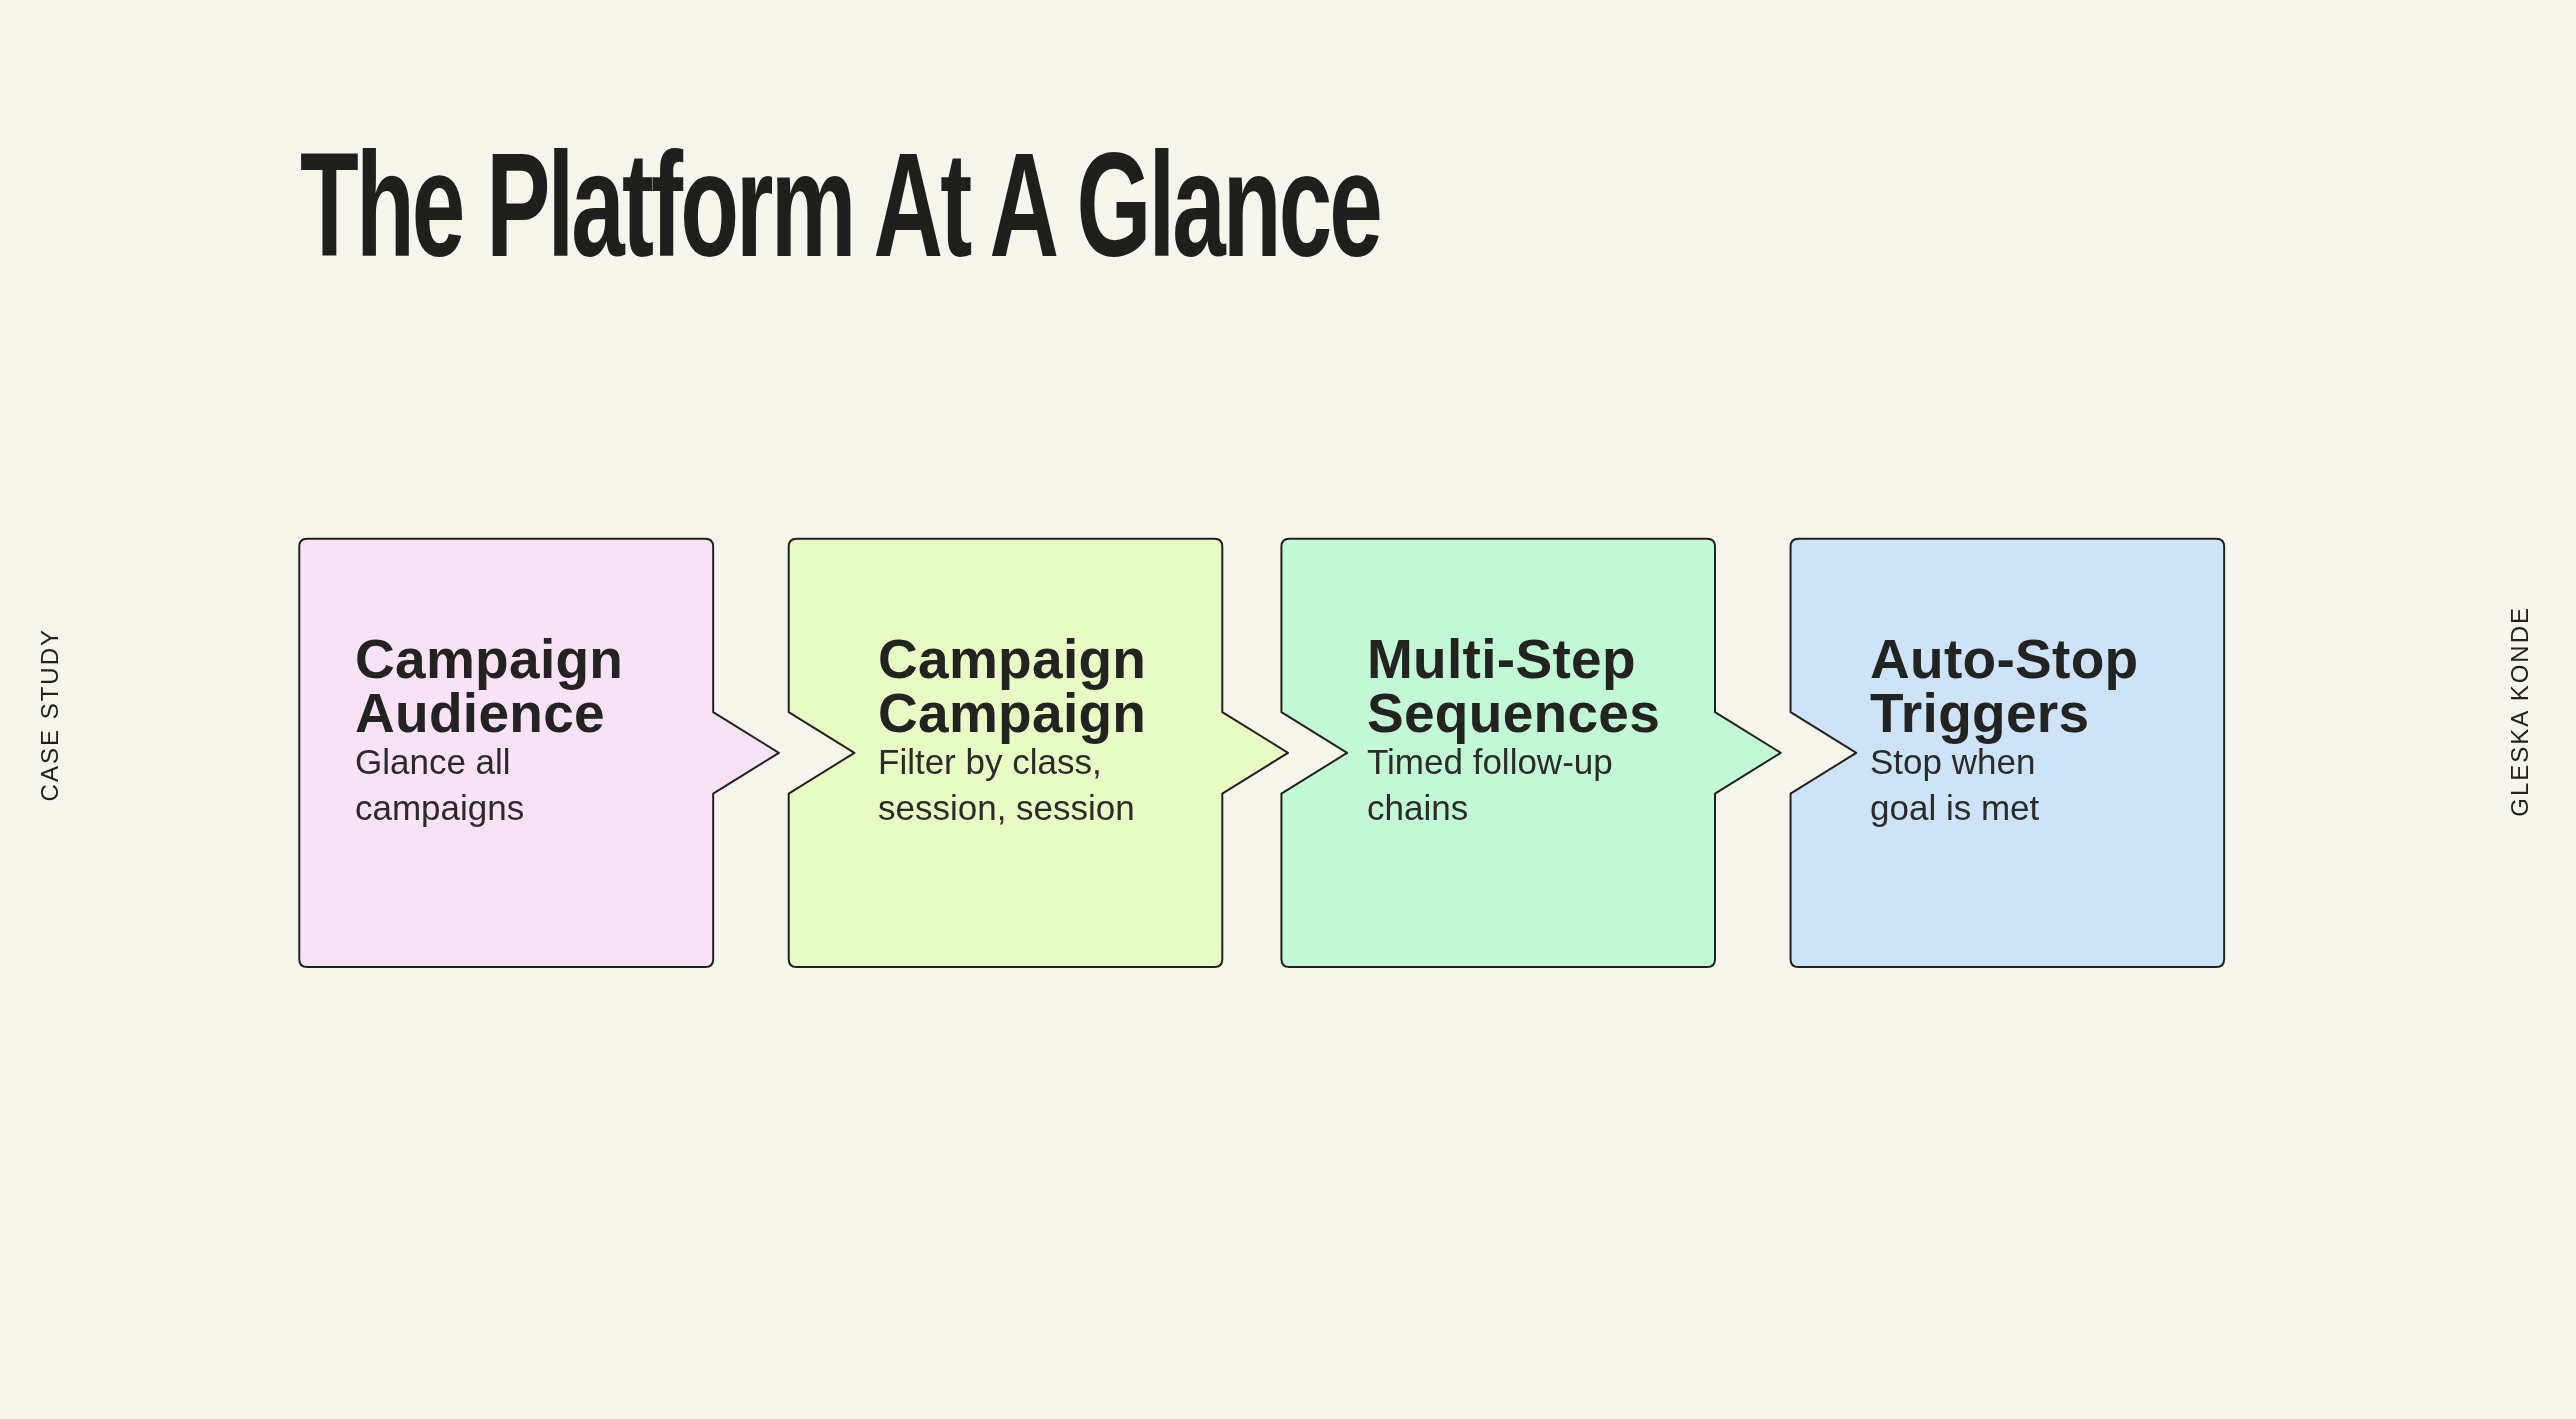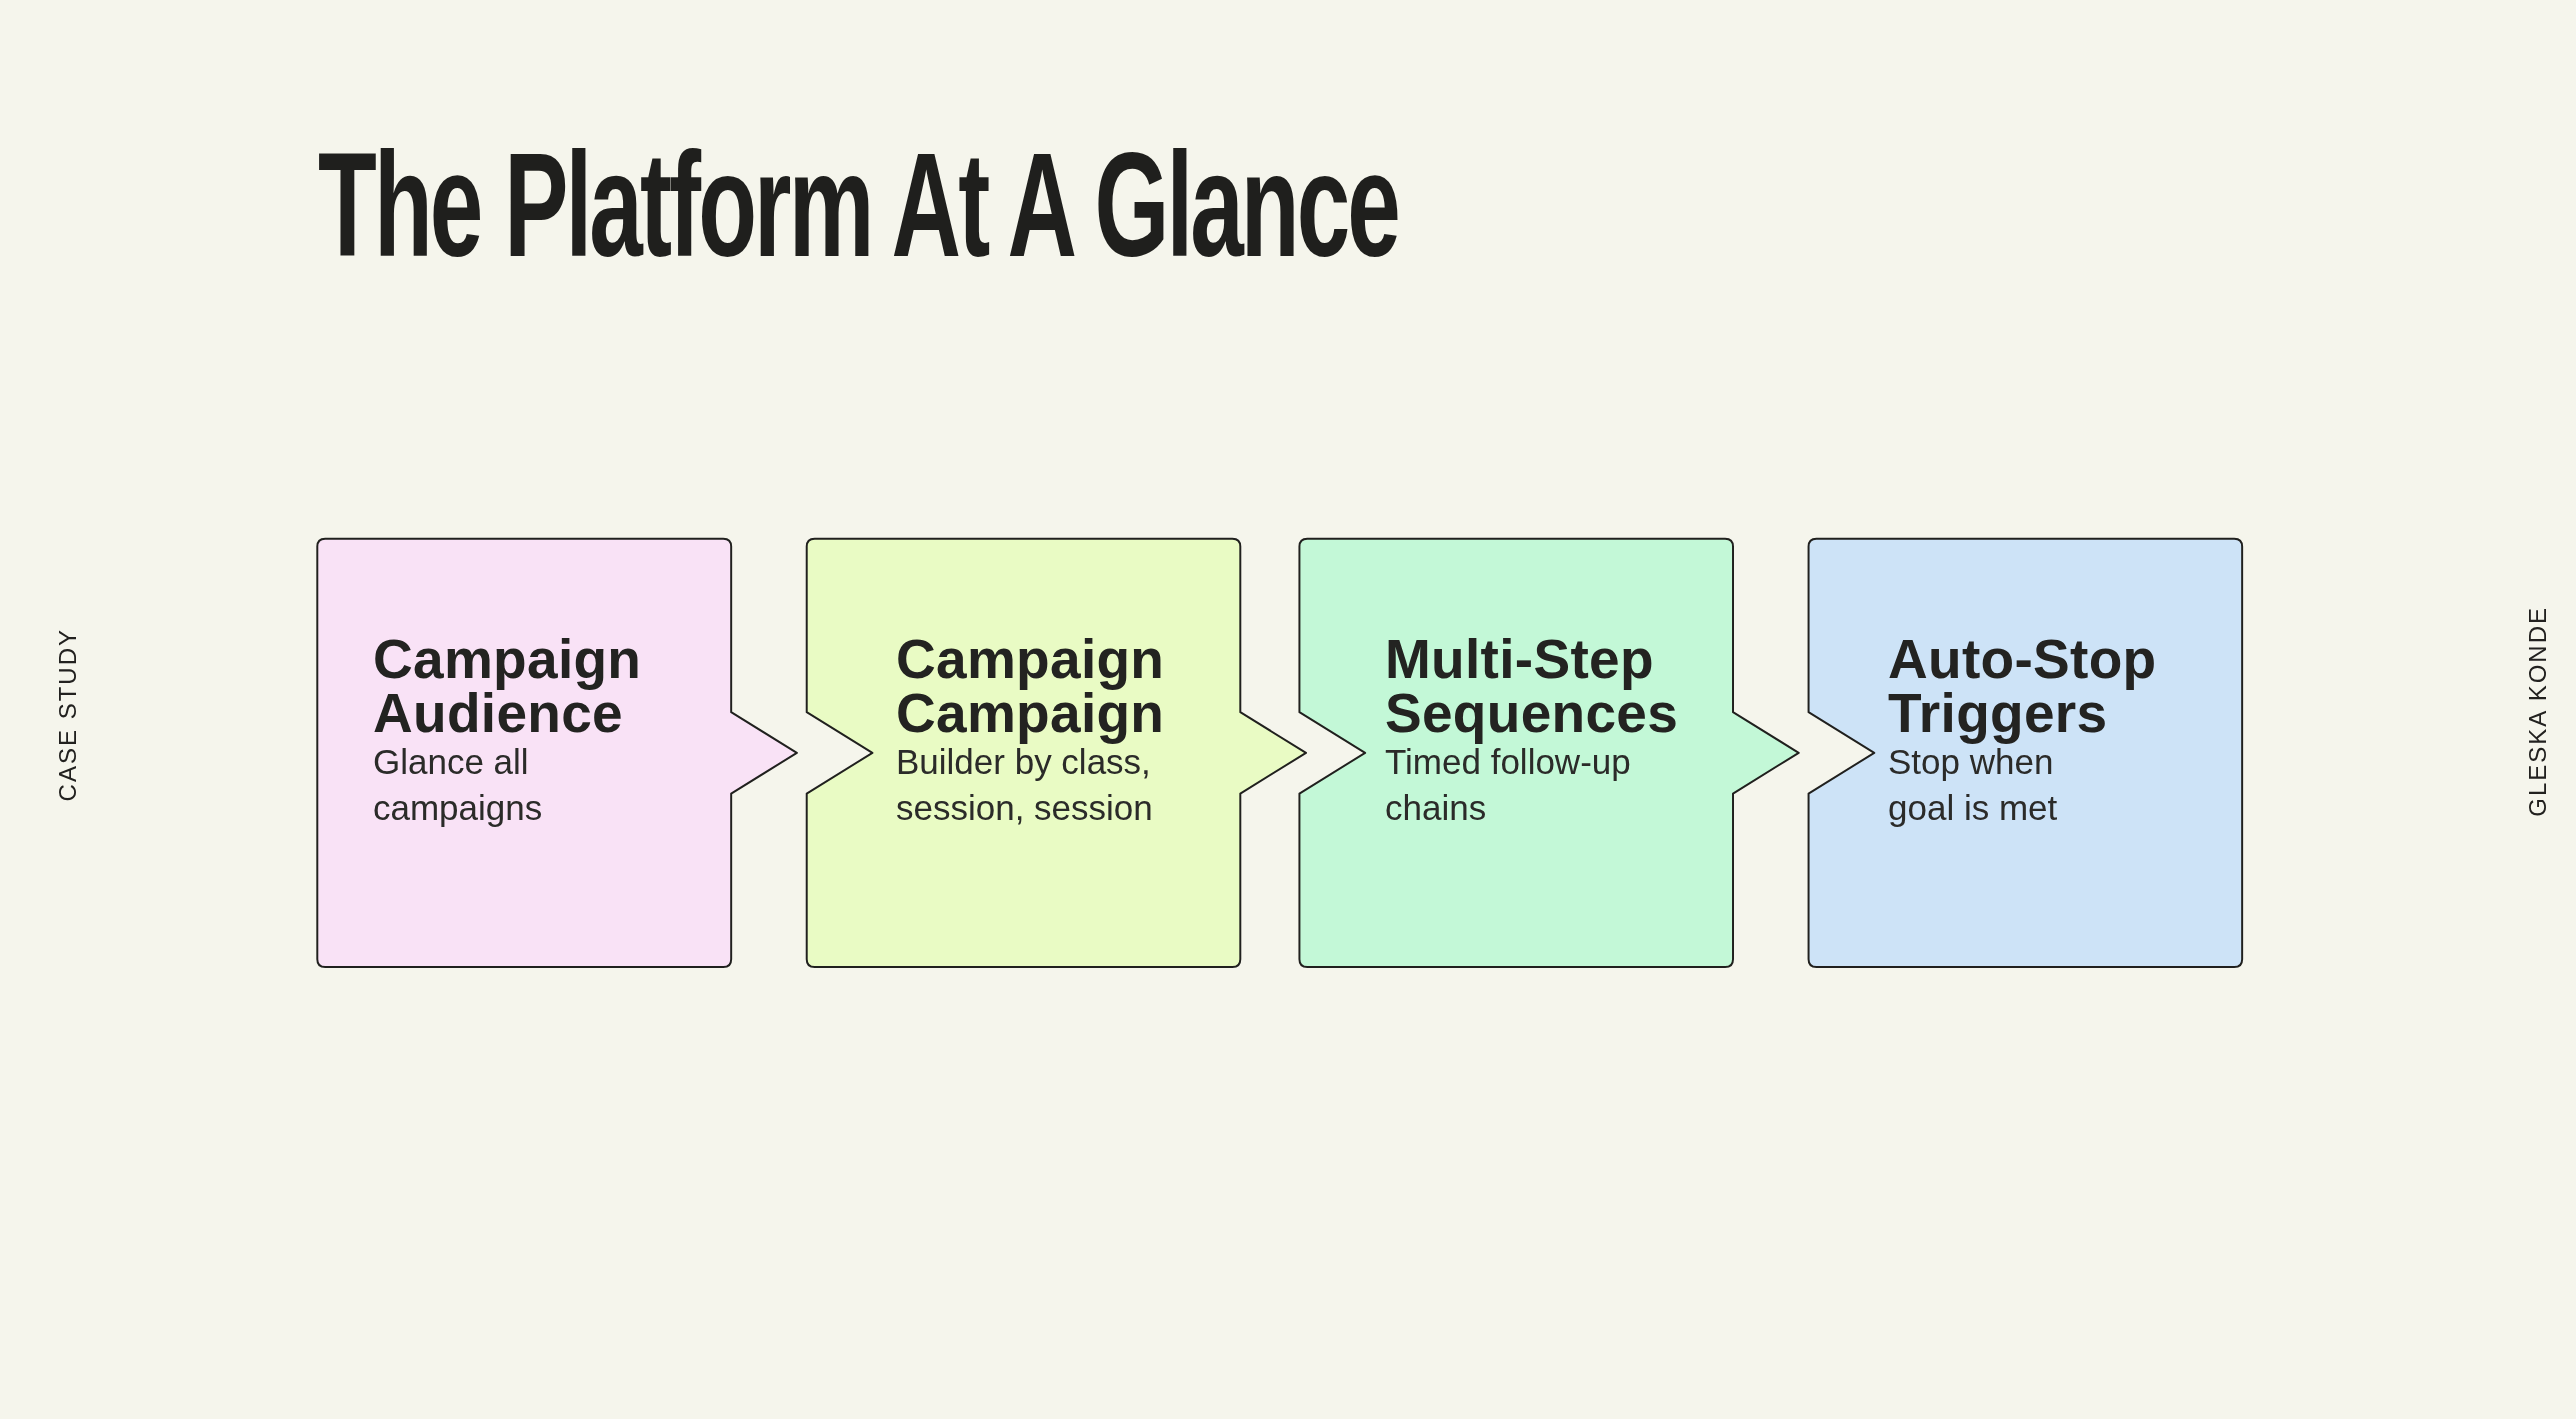--- a/index.html
+++ b/index.html
@@ -6,21 +6,20 @@
   body {
     width: 2576px; height: 1419px;
     background: #F5F5EC;
     font-family: "Liberation Sans", sans-serif;
     overflow: hidden;
   }
   .canvas {
     position: absolute; left: 0; top: 0;
     width: 2484px; height: 1419px;
     background: #F5F5EC;
-    margin-left: 18px;
   }
   .slide-title {
     position: absolute; left: 300px; top: 131px; margin: 0;
     font-size: 148px; line-height: 148px; font-weight: 700;
     letter-spacing: -0.03em; color: #1F1F1D;
     transform: scaleX(0.65); transform-origin: left top;
     white-space: nowrap;
   }
   .side-label {
     position: absolute;
@@ -76,21 +75,21 @@
       <div>campaigns</div>
     </div>
   </div>
 
   <div class="step-text s2">
     <div class="step-title">
       <div>Campaign</div>
       <div>Campaign</div>
     </div>
     <div class="step-body">
-      <div>Builder by class,</div>
+      <div>Filter by class,</div>
       <div>session, session</div>
     </div>
   </div>
 
   <div class="step-text s3">
     <div class="step-title">
       <div>Multi-Step</div>
       <div>Sequences</div>
     </div>
     <div class="step-body">

